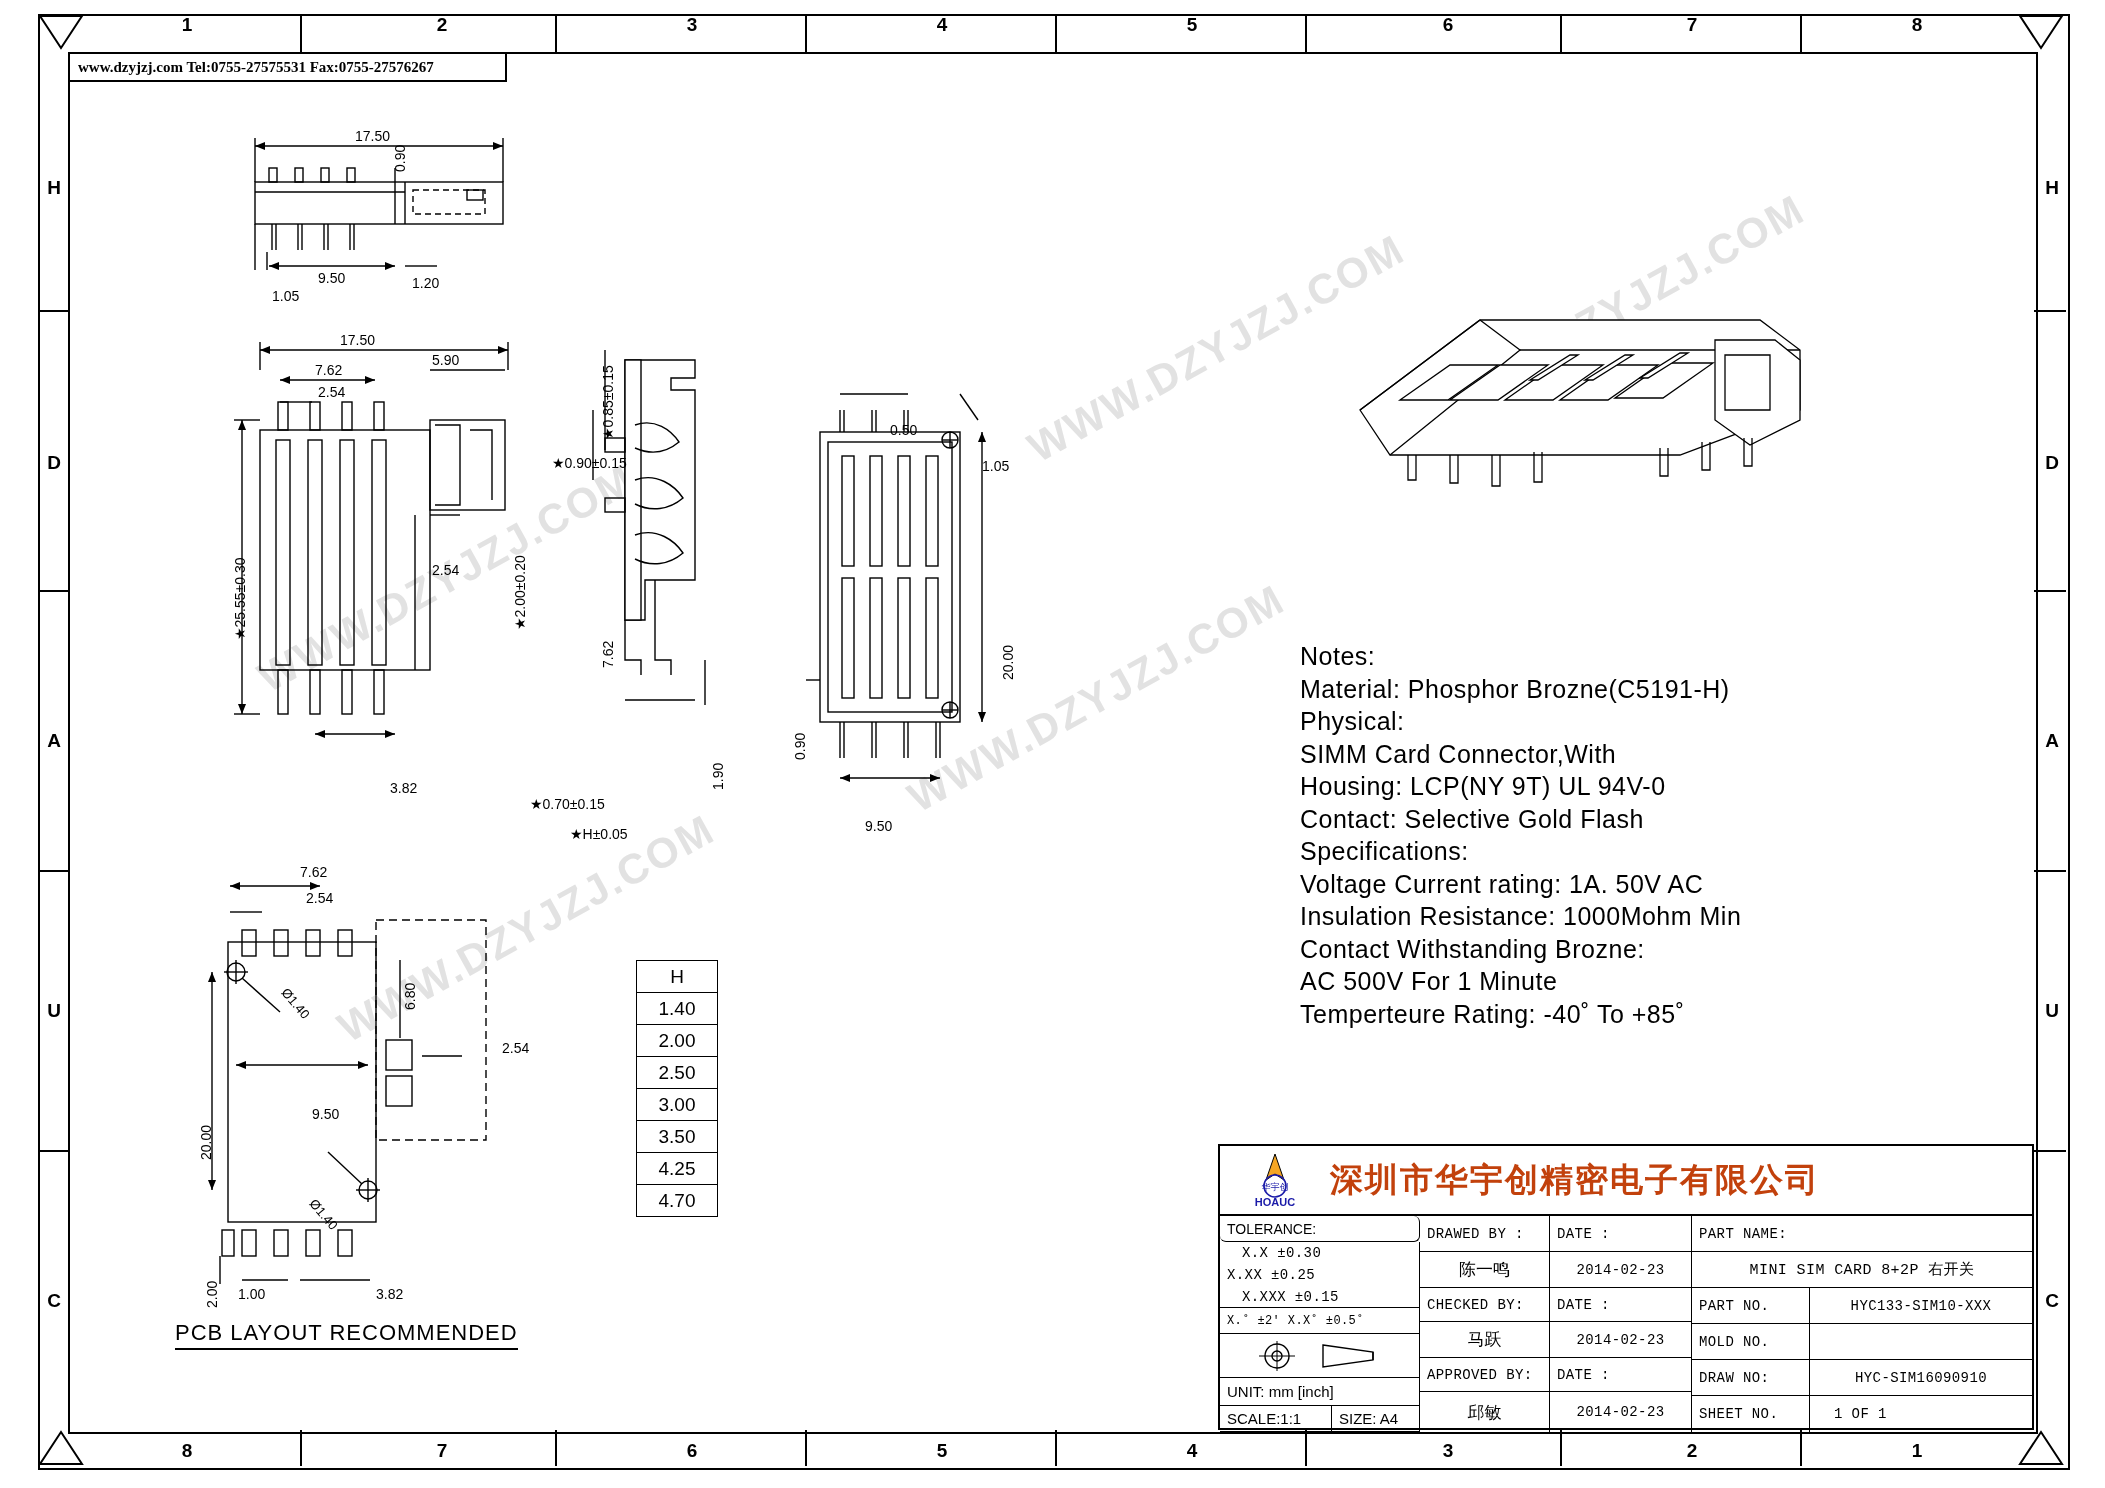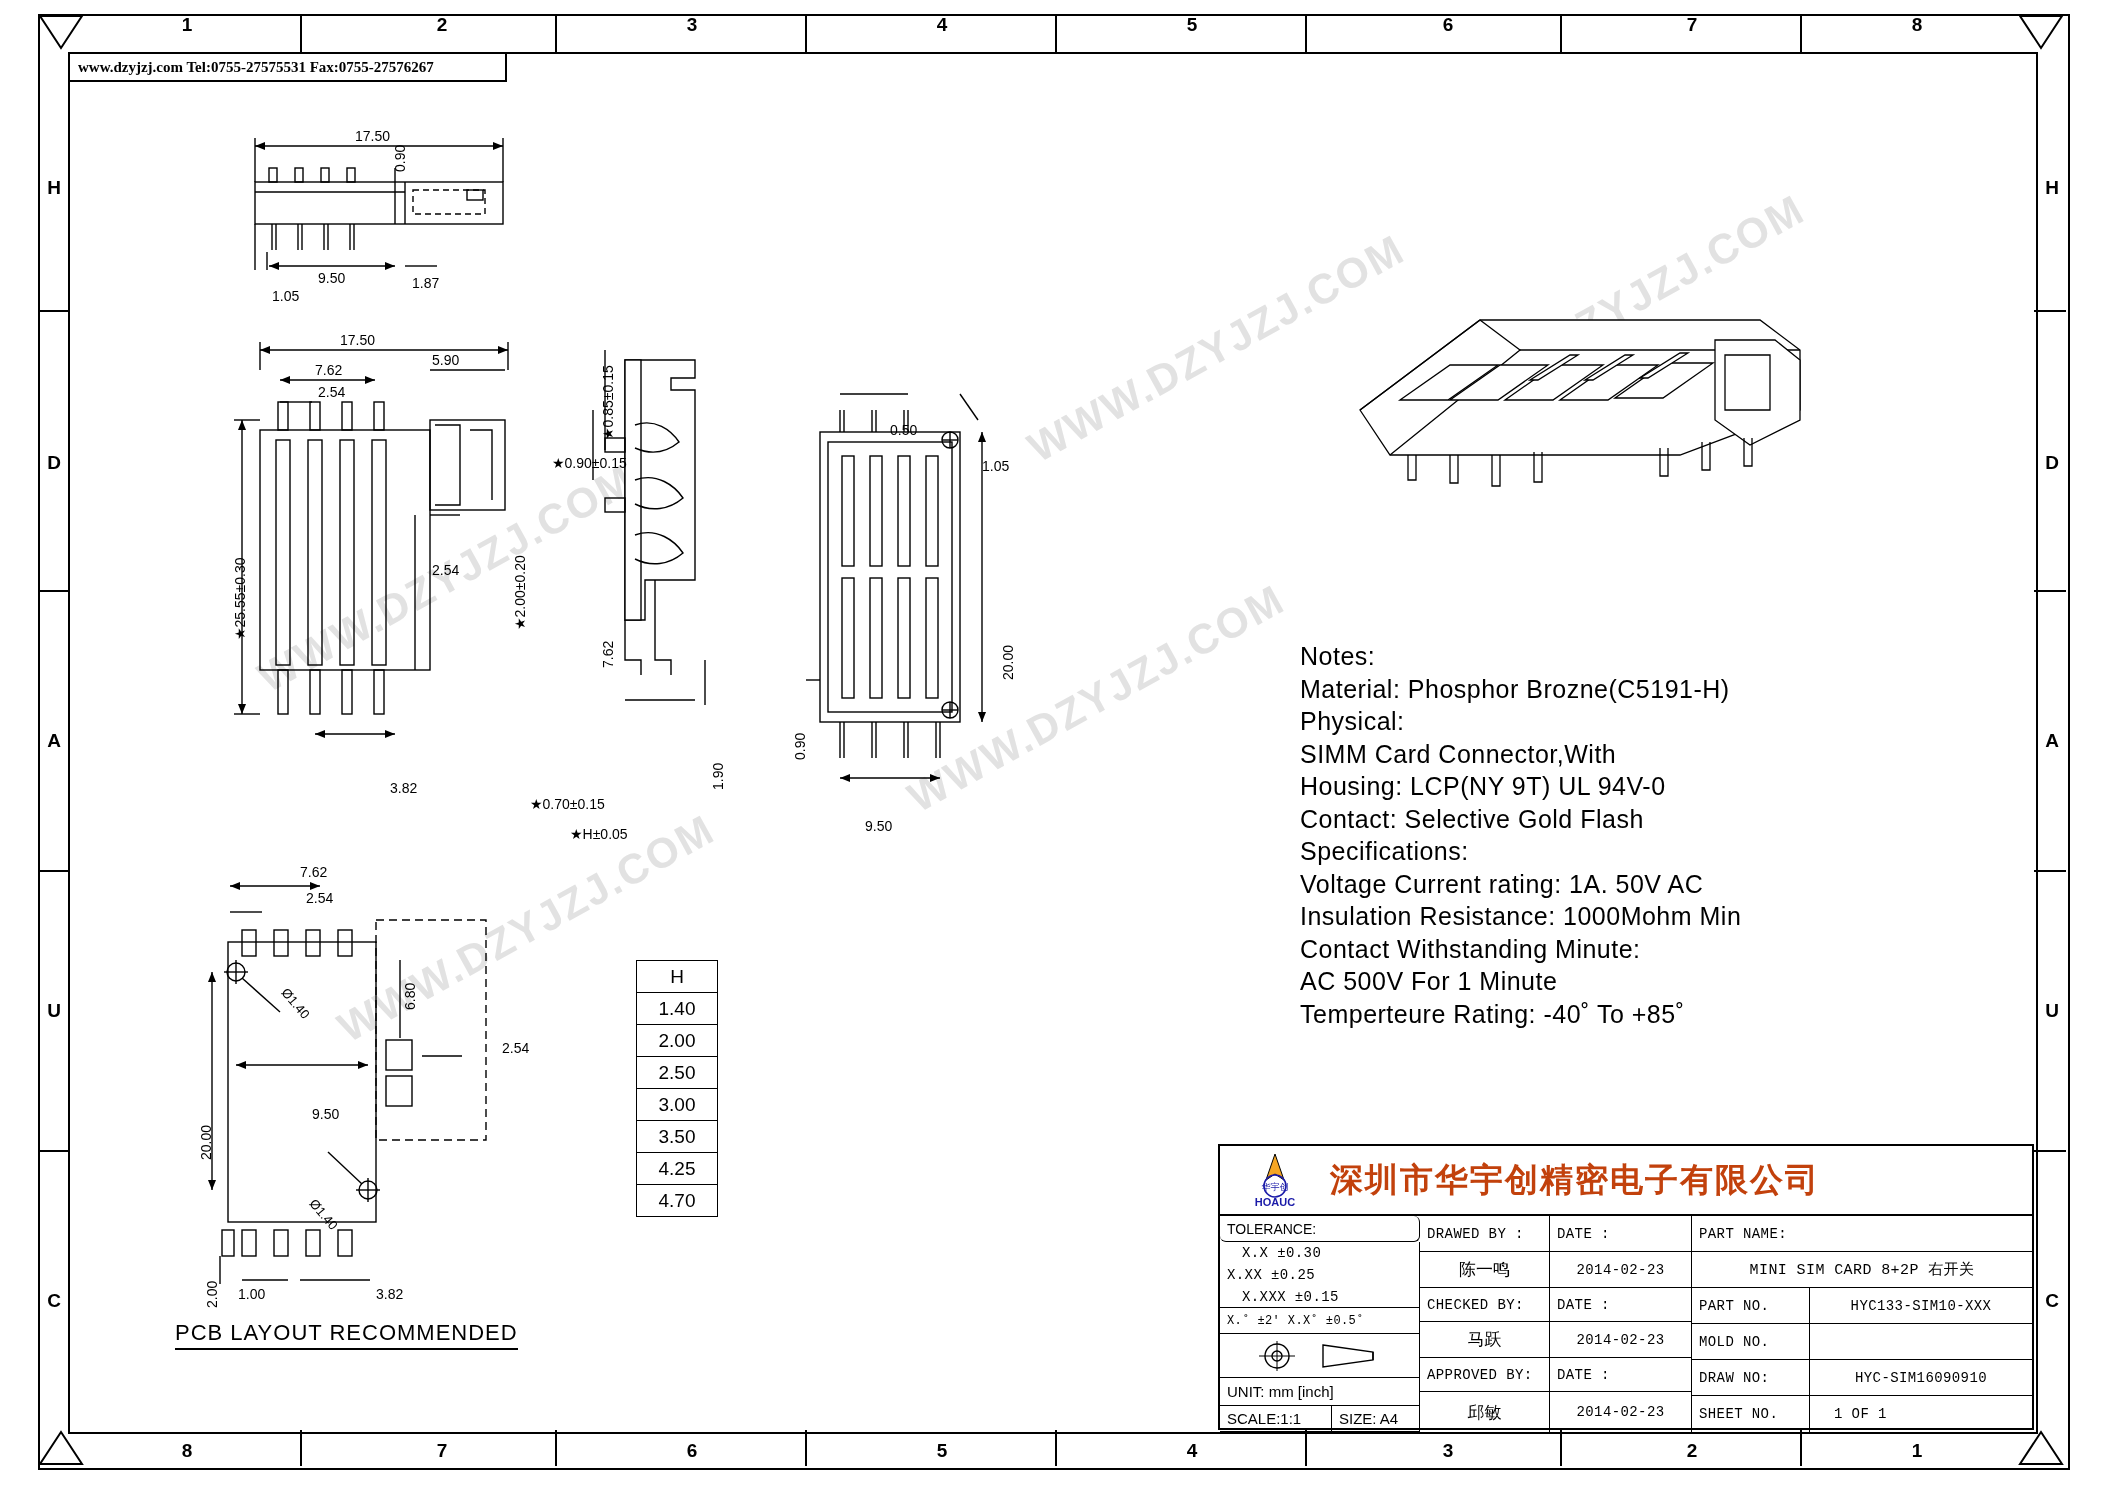--- a/index.html
+++ b/index.html
@@ -174,21 +174,21 @@
 
       <line x1="10" y1="104" x2="10" y2="150"></line>
       <line x1="22" y1="132" x2="22" y2="150"></line>
 
       <line x1="150" y1="48" x2="150" y2="104"></line>
     </g>
   </svg>
   <div class="dim" style="left:355px;top:128px;">17.50</div>
   <div class="dim v" style="left:392px;top:172px;">0.90</div>
   <div class="dim" style="left:318px;top:270px;">9.50</div>
-  <div class="dim" style="left:412px;top:275px;">1.87</div>
+  <div class="dim" style="left:412px;top:275px;">1.20</div>
   <div class="dim" style="left:272px;top:288px;">1.05</div>
 
   <svg style="position:absolute;left:220px;top:330px;" width="360" height="470">
     <g stroke="#000" fill="none" stroke-width="1.4">
 
       <line x1="40" y1="20" x2="288" y2="20"></line>
       <polygon points="40,20 50,16 50,24" fill="#000" stroke="none"></polygon>
       <polygon points="288,20 278,16 278,24" fill="#000" stroke="none"></polygon>
       <line x1="40" y1="12" x2="40" y2="40"></line>
       <line x1="288" y1="12" x2="288" y2="40"></line>
@@ -463,21 +463,21 @@
   <div class="notes">
     <div>Notes:</div>
     <div>Material: Phosphor Brozne(C5191-H)</div>
     <div>Physical:</div>
     <div>SIMM Card Connector,With</div>
     <div>Housing: LCP(NY 9T) UL 94V-0</div>
     <div>Contact: Selective Gold Flash</div>
     <div>Specifications:</div>
     <div>Voltage Current rating: 1A. 50V AC</div>
     <div>Insulation Resistance: 1000Mohm Min</div>
-    <div>Contact Withstanding Minute:</div>
+    <div>Contact Withstanding Brozne:</div>
     <div>AC 500V For 1 Minute</div>
     <div>Temperteure Rating: -40˚ To +85˚</div>
   </div>
 
   <div class="tb">
 
     <div class="tb-top">
       <div class="tb-logo">
         <svg width="86" height="60" viewBox="0 0 86 60">
           <polygon points="43,4 52,30 43,24 34,30" fill="#f5a623" stroke="#000" stroke-width="1"></polygon>

